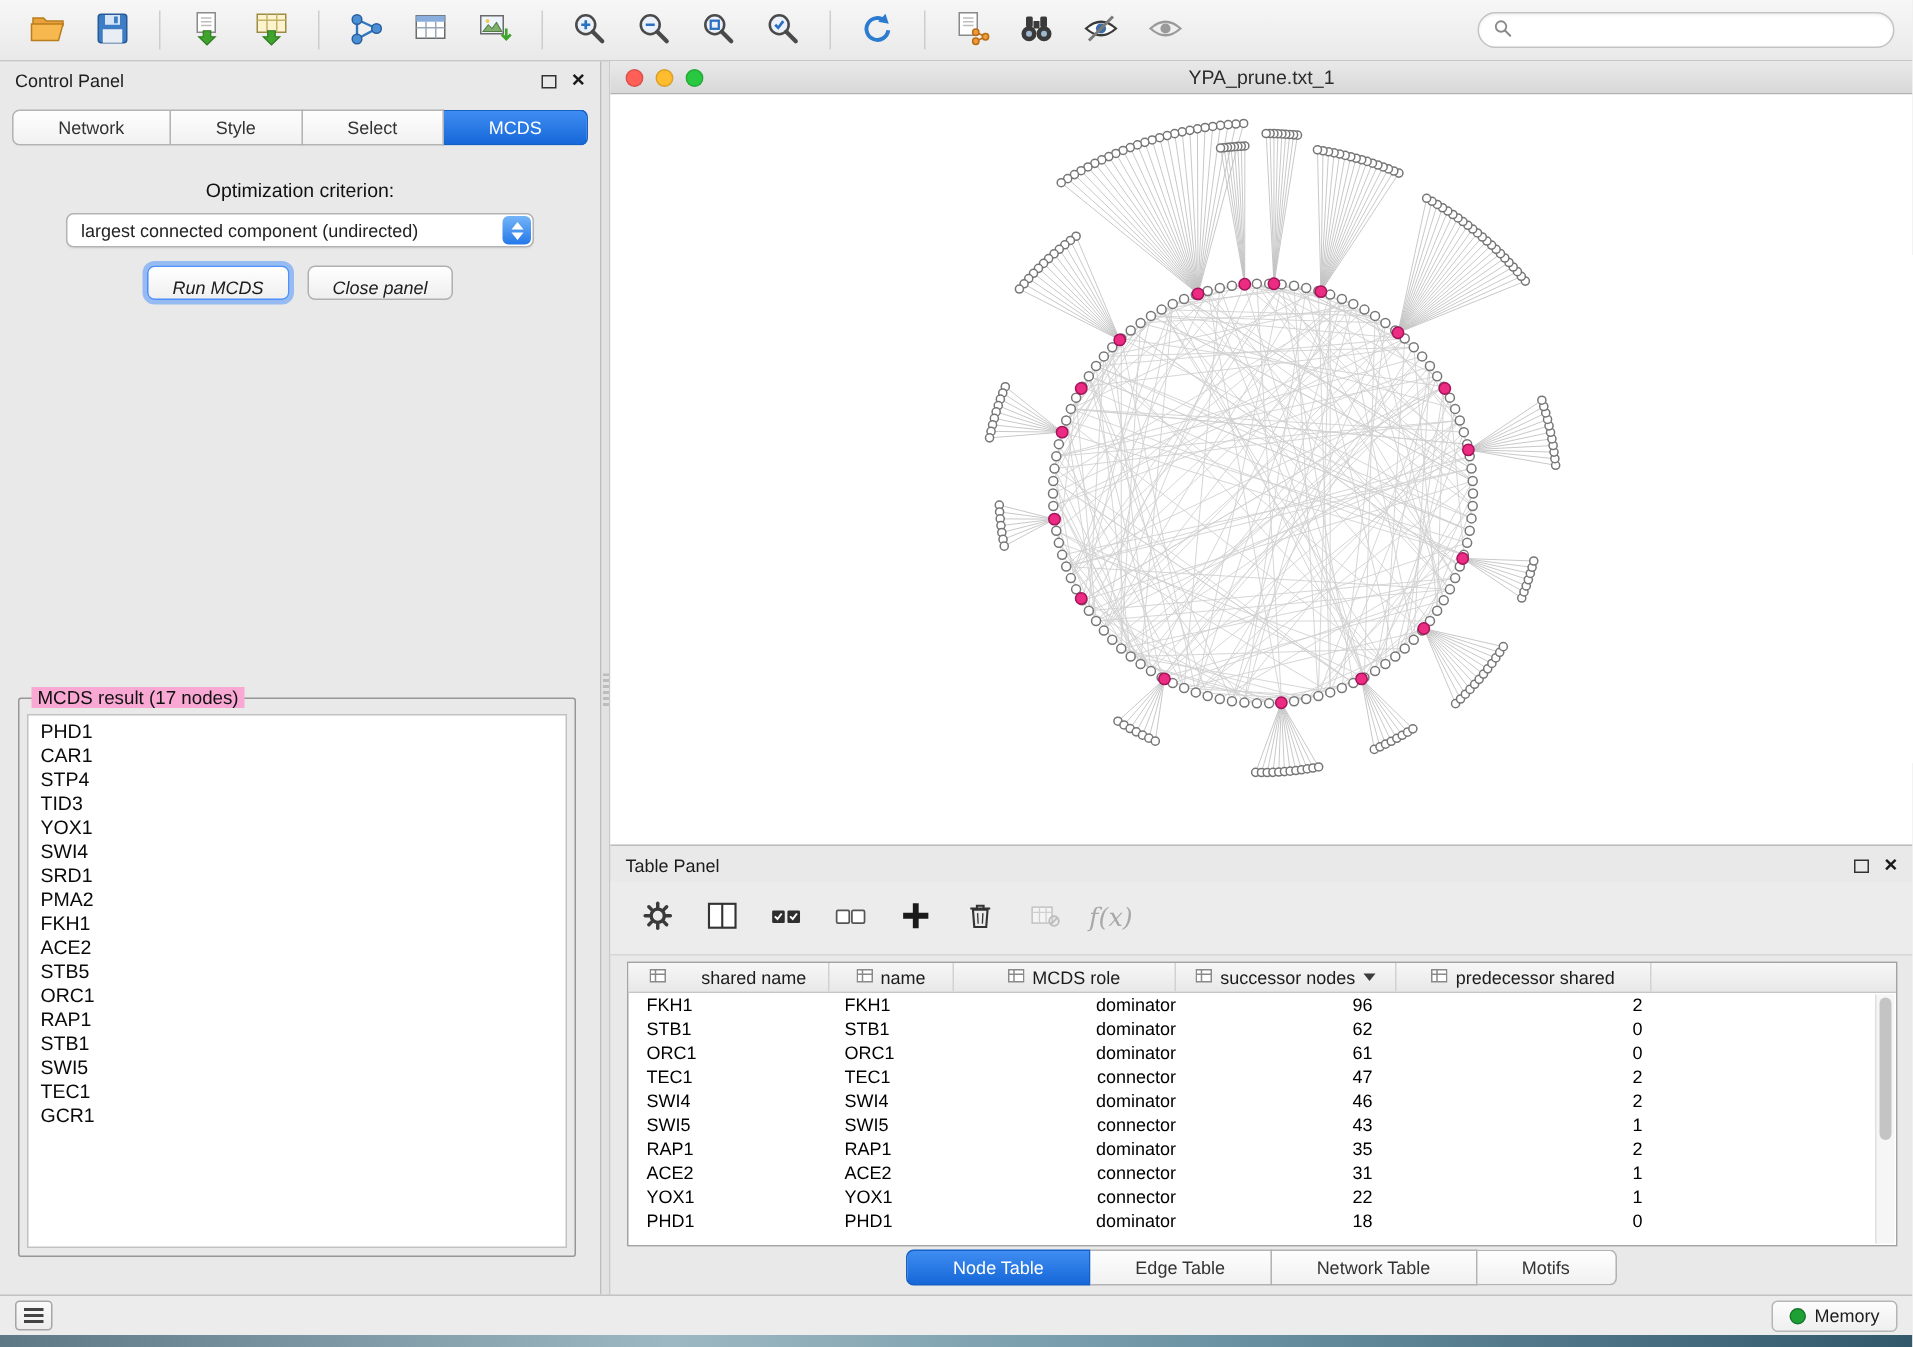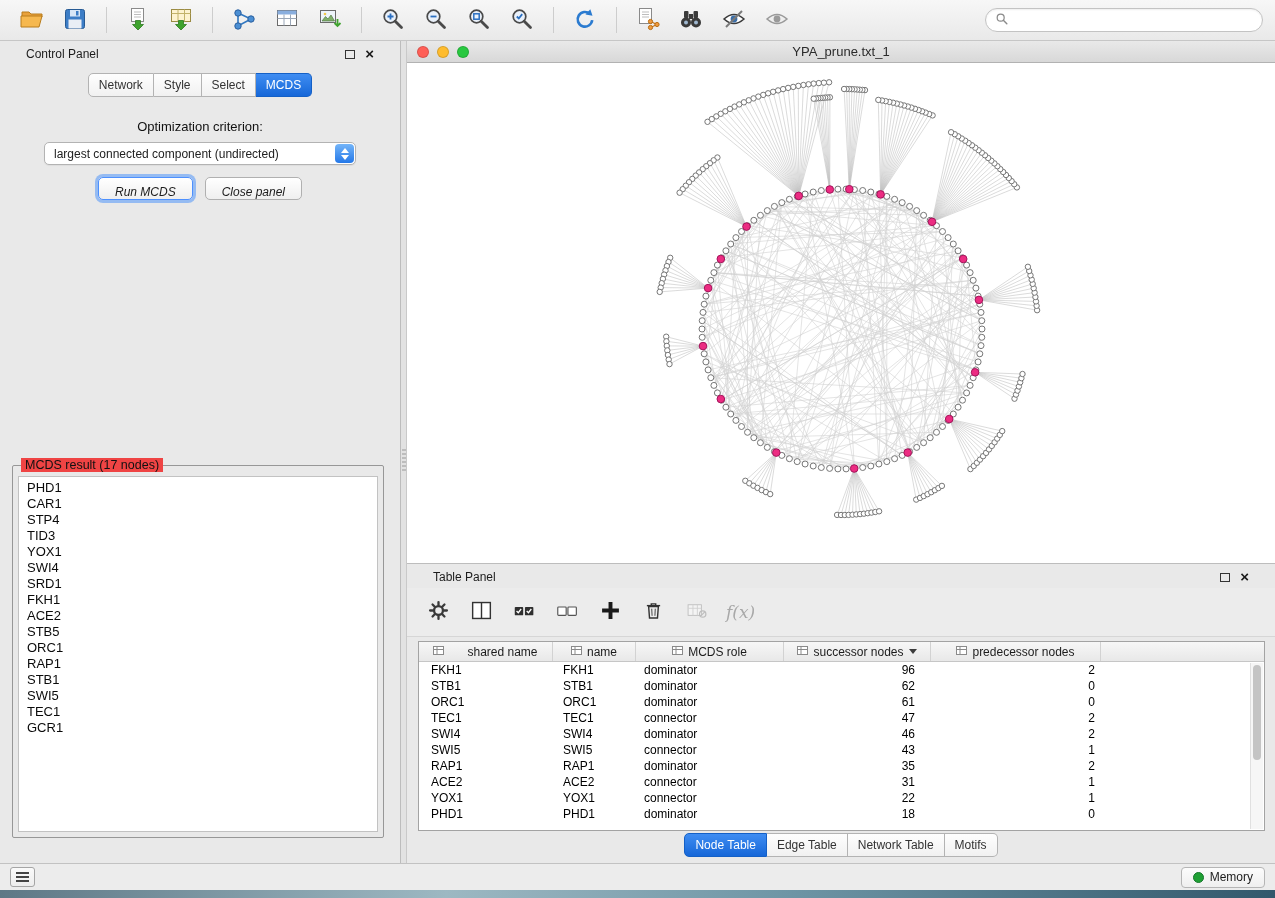--- a/index.html
+++ b/index.html
@@ -10,40 +10,40 @@
   
   .toolbar{position:absolute;top:0;left:0;right:0;height:41px;background:linear-gradient(#f7f7f7,#e9e9e9);border-bottom:1px solid #c6c6c6;display:flex;align-items:center;padding:0 12px;gap:3px;}
   .tbtn{width:40px;height:32px;display:flex;align-items:center;justify-content:center;background:transparent;border:none;border-radius:4px;cursor:pointer;}
   .tbtn svg{width:26px;height:26px;}
   .tsep{width:1px;height:26px;background:#cdcdcd;margin:0 8px;}
   .searchbox{margin-left:auto;width:278px;height:24px;border:1px solid #c3c3c3;border-radius:13px;background:#fff;display:flex;align-items:center;padding:0 9px;gap:6px;box-shadow:inset 0 1px 2px rgba(0,0,0,.07);}
   .searchbox input{border:none;outline:none;flex:1;font-size:12px;background:transparent;}
 
   
   .control-panel{position:absolute;left:0;top:41px;width:401px;height:822px;background:#e9e9e9;border-right:1px solid #bcbcbc;}
-  .panel-header{height:26px;display:flex;align-items:center;padding:0 26px;font-size:12px;color:#1c1c1c;}
+  .panel-header{height:26px;display:flex;align-items:center;padding:0 10px;font-size:12px;color:#1c1c1c;}
   .panel-header .hsp{margin-left:auto;display:flex;gap:10px;align-items:center;}
   .float-ic{width:10px;height:9px;border:1.4px solid #333;display:inline-block;background:transparent;cursor:pointer;}
   .close-ic{font-size:15px;font-weight:bold;color:#1a1a1a;line-height:10px;cursor:pointer;background:none;border:none;}
   .seg{display:flex;justify-content:center;}
   .seg-wrap{display:flex;justify-content:center;margin-top:6px;}
-  .seg .tabseg{font-size:12px;padding:4px 10px;background:linear-gradient(#fefefe,#f1f1f1);border:1px solid #b3b3b3;border-left:none;color:#333;cursor:pointer;}
+  .seg .tabseg{font-size:12px;padding:4px 30px;background:linear-gradient(#fefefe,#f1f1f1);border:1px solid #b3b3b3;border-left:none;color:#333;cursor:pointer;}
   .seg .tabseg:first-child{border-left:1px solid #b3b3b3;border-radius:5px 0 0 5px;}
   .seg .tabseg:last-child{border-radius:0 5px 5px 0;}
   .seg .tabseg.active{background:linear-gradient(#3f8df2,#1667d8);color:#fff;border-color:#1460c6;}
   .opt-label{margin-top:22px;text-align:center;font-size:13px;color:#111;}
   .combo{width:312px;height:23px;margin:8px auto 0;background:#fff;border:1px solid #b3b3b3;border-radius:5px;display:flex;align-items:center;font-size:12px;padding-left:9px;position:relative;cursor:pointer;box-shadow:0 1px 1px rgba(0,0,0,.05);}
   .combo .stepper{position:absolute;right:1px;top:1px;bottom:1px;width:19px;background:linear-gradient(#74b5f9,#2478e8);border-radius:4px;display:flex;flex-direction:column;align-items:center;justify-content:center;gap:2px;}
   .tri-up{width:0;height:0;border-left:4px solid transparent;border-right:4px solid transparent;border-bottom:5px solid #fff;}
   .tri-dn{width:0;height:0;border-left:4px solid transparent;border-right:4px solid transparent;border-top:5px solid #fff;}
   .btnrow{display:flex;justify-content:center;gap:12px;margin-top:12px;}
   .btn{height:23px;padding:7px 16px;background:linear-gradient(#ffffff,#efefef);border:1px solid #b0b0b0;border-radius:5px;font-size:12px;color:#1c1c1c;cursor:pointer;font-style:italic;}
   .btn.focused{box-shadow:0 0 0 3px rgba(80,150,250,.55);border-color:#4d90fe;}
   .groupbox{position:absolute;left:12px;right:16px;top:424px;bottom:25px;border:1px solid #979797;border-radius:2px;}
-  .groupbox .legend{position:absolute;top:-8px;left:8px;background:#ef4444;padding:0 4px;font-size:12.5px;color:#111;}
+  .groupbox .legend{position:absolute;top:-8px;left:8px;background:#f9a8d4;padding:0 4px;font-size:12.5px;color:#111;}
   .groupbox .mcds-list{position:absolute;left:5px;right:5px;top:10px;bottom:5px;background:#fff;border:1px solid #c2c2c2;overflow:hidden;padding-top:3px;}
   .mcds-item{font-size:13px;height:16px;line-height:16px;padding:0 8px;color:#0a0a0a;}
 
   
   .vsplit{position:absolute;left:401px;top:41px;width:6px;height:822px;background:#e2e2e2;border-right:1px solid #c9c9c9;cursor:col-resize;}
   .vsplit .grip{position:absolute;top:408px;left:1px;width:4px;height:22px;background:repeating-linear-gradient(#bdbdbd 0 2px,transparent 2px 4px);}
 
   
   .network-window{position:absolute;left:407px;top:41px;width:868px;height:522px;background:#fff;}
   .net-titlebar{position:relative;height:22px;background:linear-gradient(#e9e9e9,#d8d8d8);border-bottom:1px solid #b2b2b2;display:flex;align-items:center;}
@@ -61,21 +61,21 @@
   .ntable{position:absolute;left:11px;right:10px;top:77px;bottom:32px;background:#fff;border:1px solid #a3a3a3;}
   .thead{display:flex;height:20px;background:linear-gradient(#f7f7f7,#e8e8e8);border-bottom:1px solid #c6c6c6;}
   .th{display:flex;align-items:center;justify-content:center;gap:5px;font-size:12px;color:#1c1c1c;border-right:1px solid #d2d2d2;cursor:pointer;}
   .w0{width:134px;gap:23px;}.w1{width:83px;}.w2{width:148px;}.w3{width:147px;}.w4{width:170px;}
   .fill{flex:1;}
   .tbody{position:absolute;left:0;right:14px;top:20px;bottom:0;overflow:hidden;}
   .trow{display:flex;height:16px;}
   .tcell{font-size:12px;line-height:16px;color:#000;white-space:nowrap;overflow:hidden;}
   .tcell.w0{padding-left:12px;}
   .tcell.w1{padding-left:10px;}
-  .tcell.w2{padding-left:8px;}
+  .tcell.w2{padding-left:8px;text-align:right;}
   .tcell.num{text-align:right;}
   .tcell.w3{padding-right:16px;}
   .tcell.w4{padding-right:6px;}
   .vscroll{position:absolute;right:1px;top:21px;bottom:1px;width:13px;background:#f6f6f6;border-left:1px solid #e0e0e0;}
   .vthumb{position:absolute;left:2px;right:2px;top:2px;height:95px;background:#c4c4c4;border-radius:5px;cursor:grab;}
   .tp-tabs{position:absolute;left:0;right:0;bottom:6px;display:flex;justify-content:center;}
   .desc{width:0;height:0;border-left:4px solid transparent;border-right:4px solid transparent;border-top:5px solid #3c3c3c;}
 
   
   .status-bar{position:absolute;left:0;right:0;top:863px;height:27px;background:#ececec;border-top:1px solid #c2c2c2;display:flex;align-items:center;padding:0 10px;}
@@ -259,20 +259,21 @@
     <div class="groupbox">
       <span class="legend">MCDS result (17 nodes)</span>
       <div class="mcds-list">
           <div class="mcds-item">PHD1</div>
           <div class="mcds-item">CAR1</div>
           <div class="mcds-item">STP4</div>
           <div class="mcds-item">TID3</div>
           <div class="mcds-item">YOX1</div>
           <div class="mcds-item">SWI4</div>
           <div class="mcds-item">SRD1</div>
+          <div class="mcds-item">PMA2</div>
           <div class="mcds-item">FKH1</div>
           <div class="mcds-item">ACE2</div>
           <div class="mcds-item">STB5</div>
           <div class="mcds-item">ORC1</div>
           <div class="mcds-item">RAP1</div>
           <div class="mcds-item">STB1</div>
           <div class="mcds-item">SWI5</div>
           <div class="mcds-item">TEC1</div>
           <div class="mcds-item">GCR1</div>
         </div>
@@ -1110,21 +1111,21 @@
                 <path d="M0.5 4.5h10M4 1.5v8" stroke="#8a8a8a"></path>
               </svg></span>
             <span>successor nodes</span>
             <span class="desc"></span>
           </div>
         <div class="th w4">
             <span><svg width="11" height="11" viewBox="0 0 11 11">
                 <rect x="0.5" y="1.5" width="10" height="8" fill="#fff" stroke="#8a8a8a"></rect>
                 <path d="M0.5 4.5h10M4 1.5v8" stroke="#8a8a8a"></path>
               </svg></span>
-            <span>predecessor nodes</span>
+            <span>predecessor shared</span>
           </div>
         <div class="th fill" style="border-right:none"></div>
       </div>
       <div class="tbody">
           <div class="trow">
             <div class="tcell w0">FKH1</div>
             <div class="tcell w1">FKH1</div>
             <div class="tcell w2">dominator</div>
             <div class="tcell w3 num">96</div>
             <div class="tcell w4 num">2</div>

